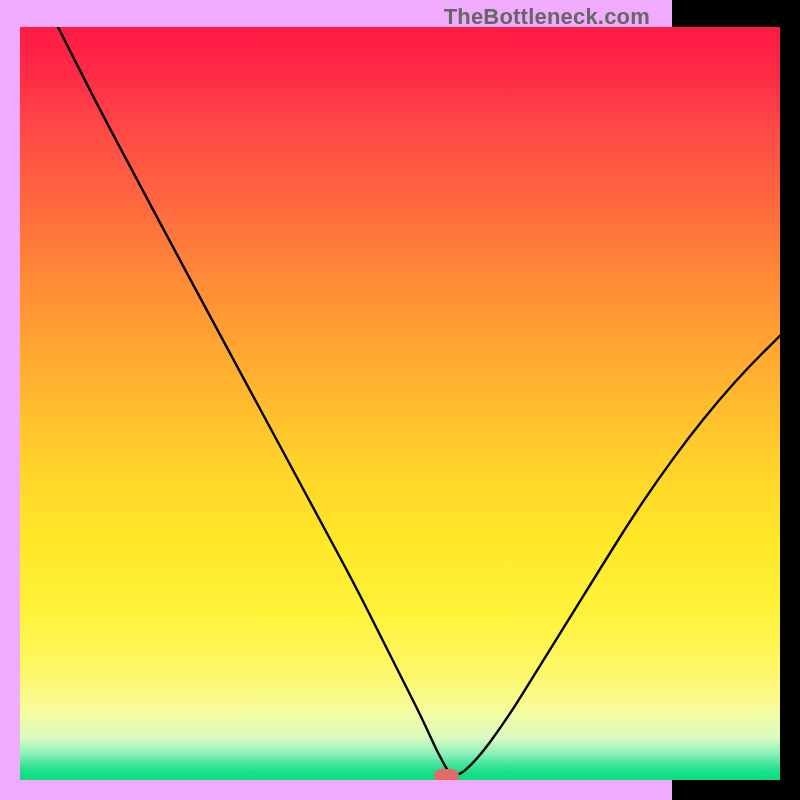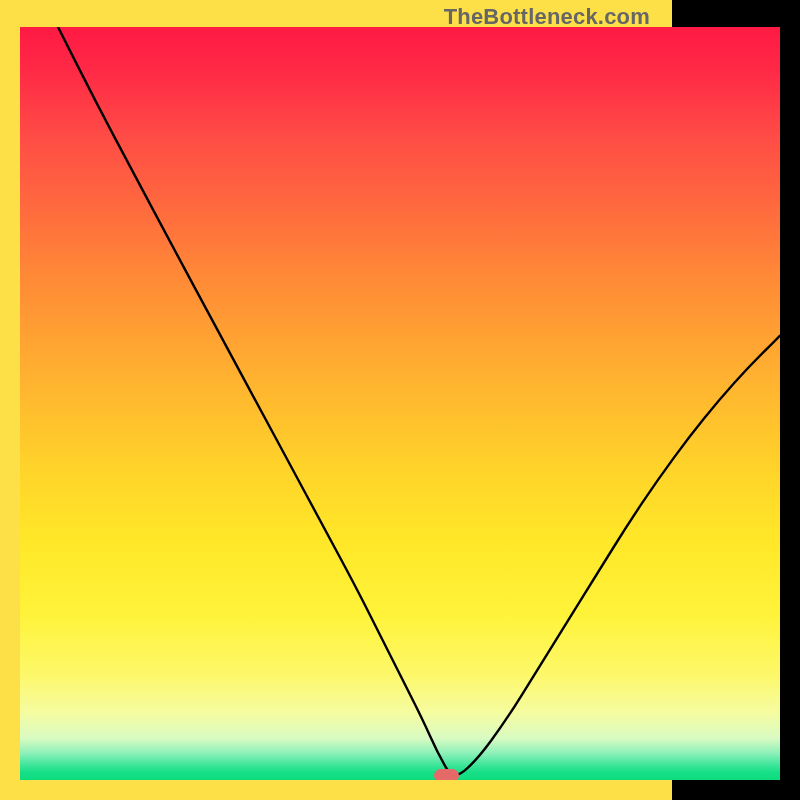--- a/index.html
+++ b/index.html
@@ -10,21 +10,21 @@
     background: #000;
     font-family: Arial, Helvetica, sans-serif;
     overflow: hidden;
   }
   .frame {
     position: absolute;
     left: 0;
     top: 0;
     width: 672px;
     height: 800px;
-    background: #fde047;
+    background: #f0abfc;
   }
   .watermark {
     position: absolute;
     top: 4px;
     right: 22px;
     color: #666;
     font-size: 22px;
     font-weight: 600;
     letter-spacing: 0.2px;
     user-select: none;

